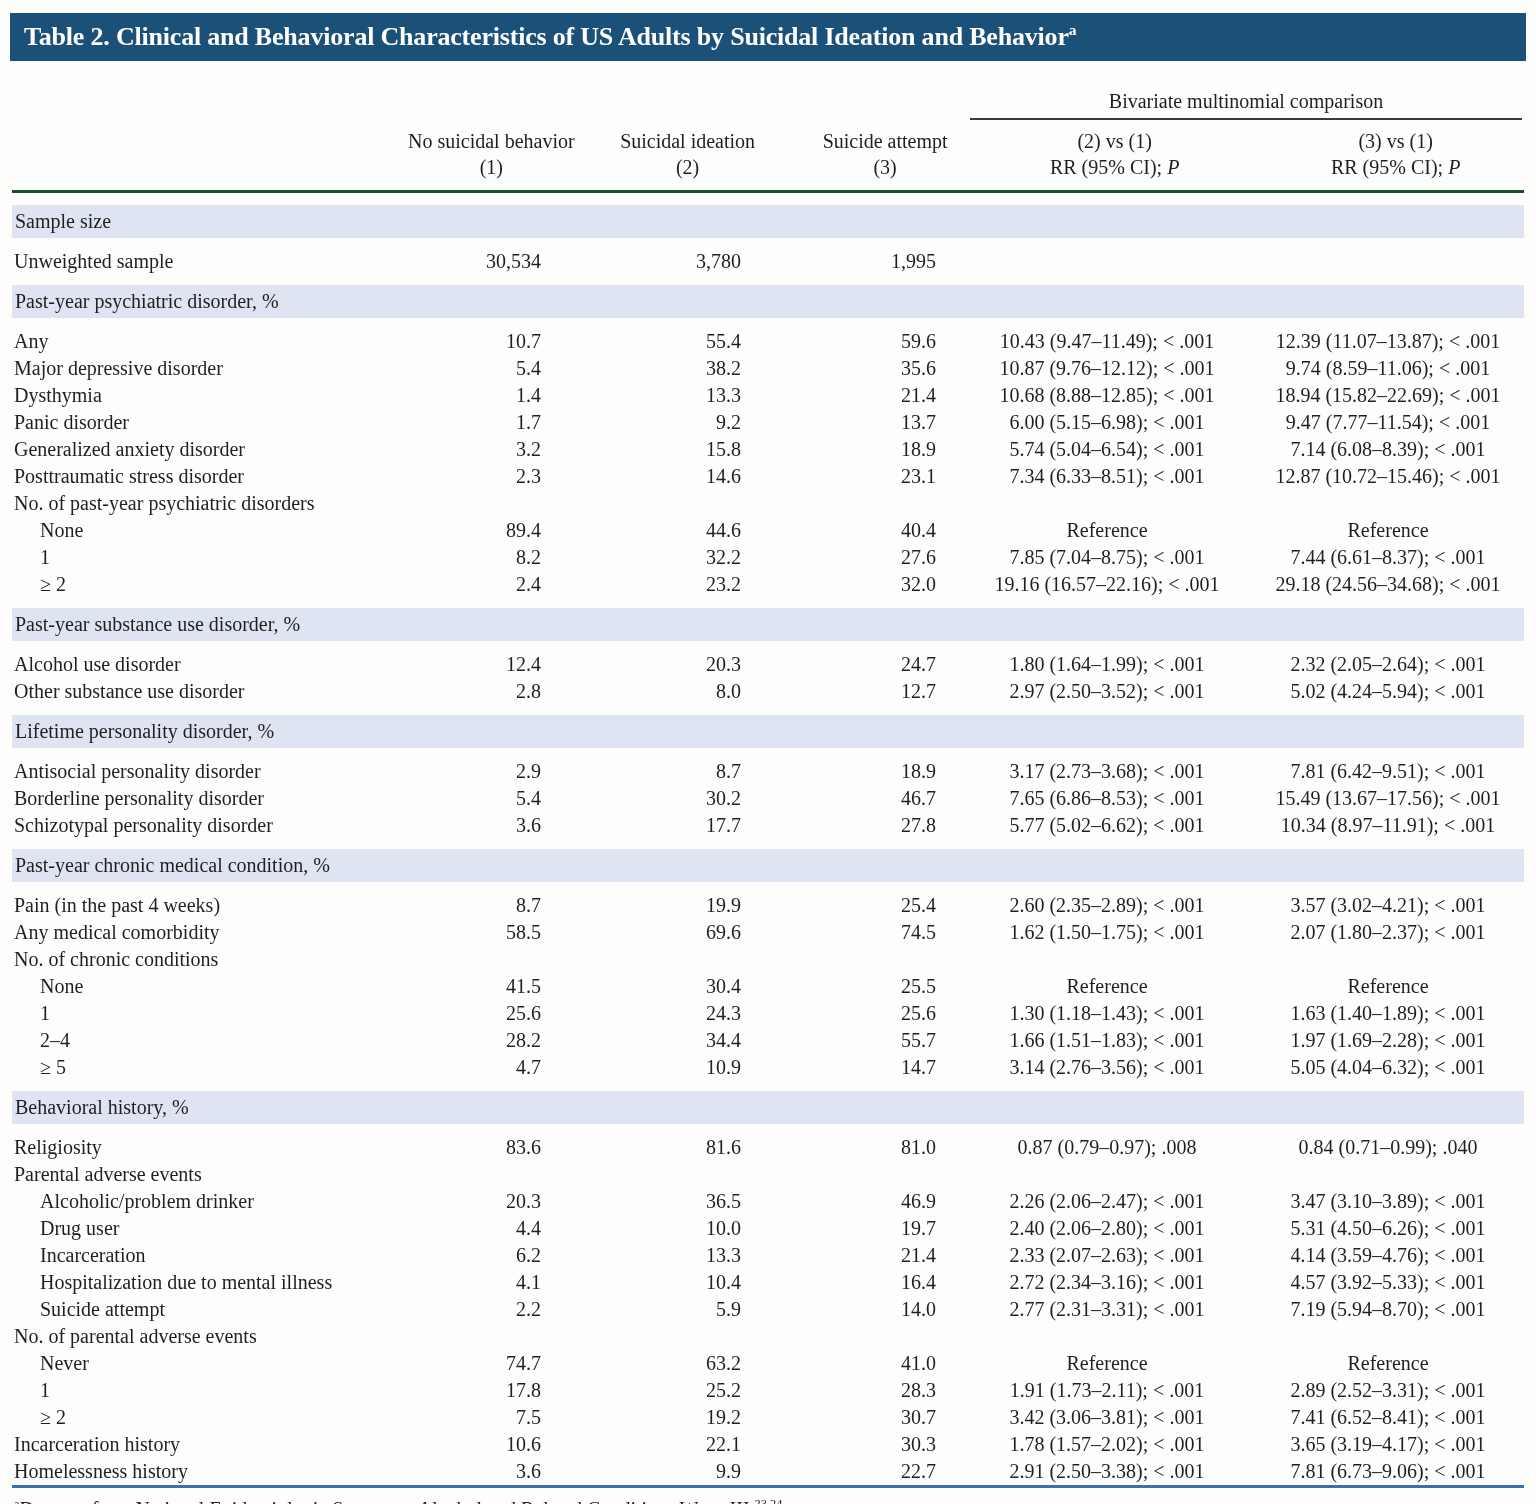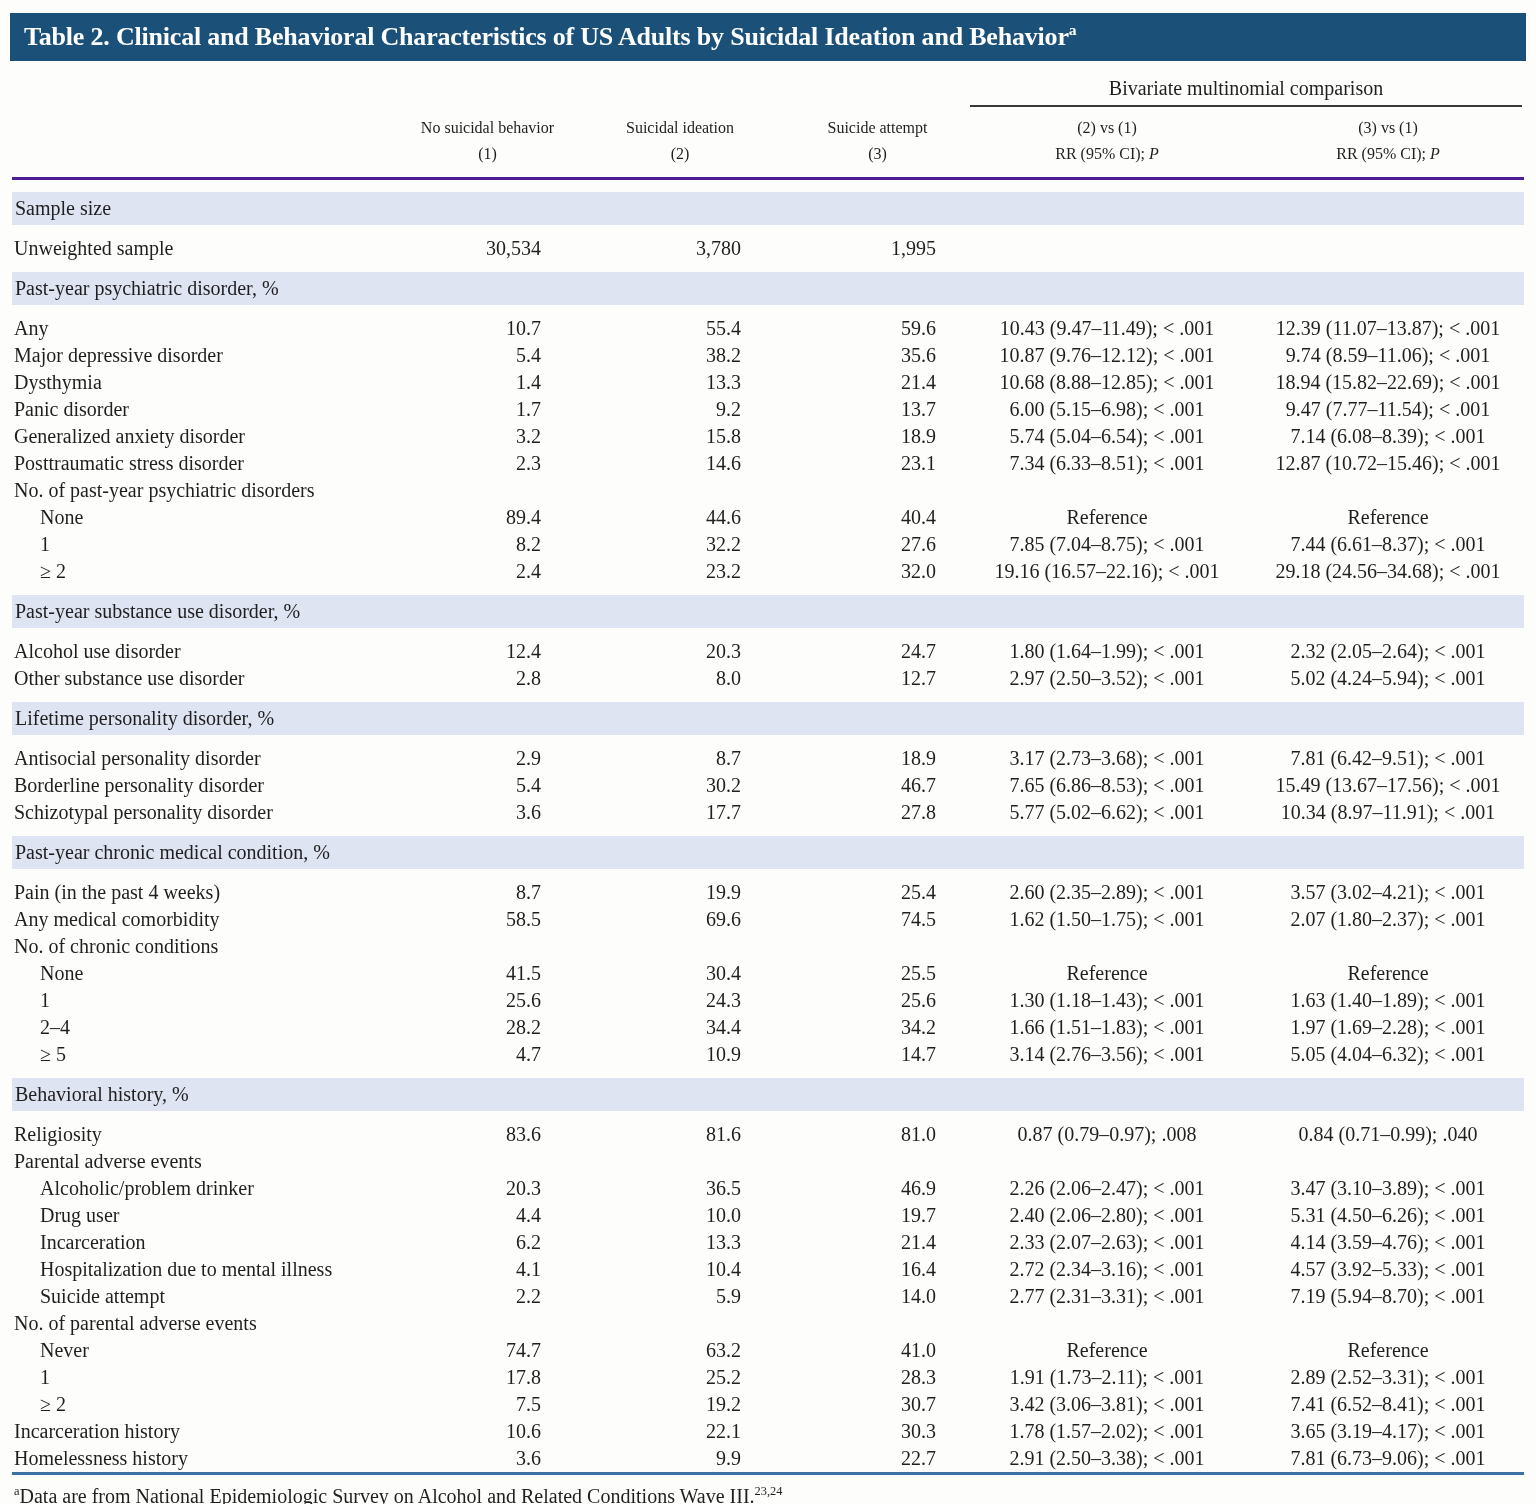--- a/index.html
+++ b/index.html
@@ -10,27 +10,27 @@
   }
   
   .titlebar{
     margin:13px 10px 0 10px;height:48px;background:#1b5078;color:#ffffff;
     font-size:26px;font-weight:bold;line-height:48px;padding-left:14px;
     letter-spacing:-0.2px;
   }
   .titlebar sup{font-size:60%;line-height:0;vertical-align:super;}
   
   .table{margin:0 12px;}
-  .thead{padding-top:16px;border-bottom:3px solid #4c1d95;}
+  .thead{padding-top:29px;border-bottom:3px solid #14532d;}
   .spanner-wrap{
     margin-left:auto;margin-right:2px;width:552px;text-align:center;
     border-bottom:2px solid #3a3a3a;padding-bottom:5px;font-size:20px;
     white-space:nowrap;
   }
-  .colheads{display:flex;align-items:flex-end;padding:8px 0 10px 0;font-size:16px;}
+  .colheads{display:flex;align-items:flex-end;padding:8px 0 10px 0;font-size:20px;}
   .cell{box-sizing:border-box;}
   .cl{flex:0 0 370px;}
   .c1{flex:0 0 185px;}
   .c2{flex:0 0 200px;}
   .c3{flex:0 0 195px;}
   .c4{flex:0 0 290px;}
   .c5{flex:0 0 272px;}
   .ch{text-align:center;white-space:nowrap;line-height:26px;}
   .ch.shift{padding-left:26px;}
   .ch em{font-style:italic;font-weight:normal;}
@@ -261,21 +261,21 @@
           <div class="cell c1 num">25.6</div>
           <div class="cell c2 num">24.3</div>
           <div class="cell c3 num">25.6</div>
           <div class="cell c4 rr">1.30 (1.18–1.43); &lt; .001</div>
           <div class="cell c5 rr">1.63 (1.40–1.89); &lt; .001</div>
         </div>
         <div class="row data indent">
           <div class="cell label cl"><span class="label-text">2–4</span></div>
           <div class="cell c1 num">28.2</div>
           <div class="cell c2 num">34.4</div>
-          <div class="cell c3 num">34.2</div>
+          <div class="cell c3 num">55.7</div>
           <div class="cell c4 rr">1.66 (1.51–1.83); &lt; .001</div>
           <div class="cell c5 rr">1.97 (1.69–2.28); &lt; .001</div>
         </div>
         <div class="row data indent">
           <div class="cell label cl"><span class="label-text">≥ 5</span></div>
           <div class="cell c1 num">4.7</div>
           <div class="cell c2 num">10.9</div>
           <div class="cell c3 num">14.7</div>
           <div class="cell c4 rr">3.14 (2.76–3.56); &lt; .001</div>
           <div class="cell c5 rr">5.05 (4.04–6.32); &lt; .001</div>

